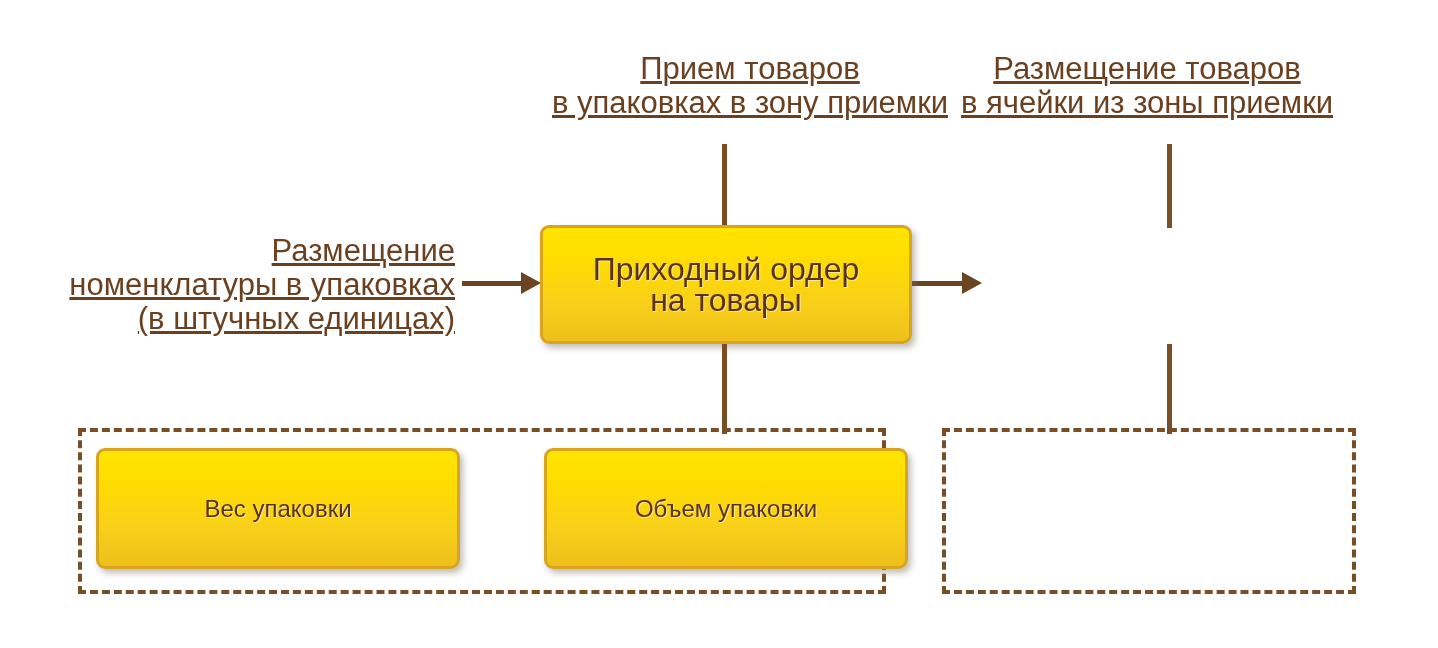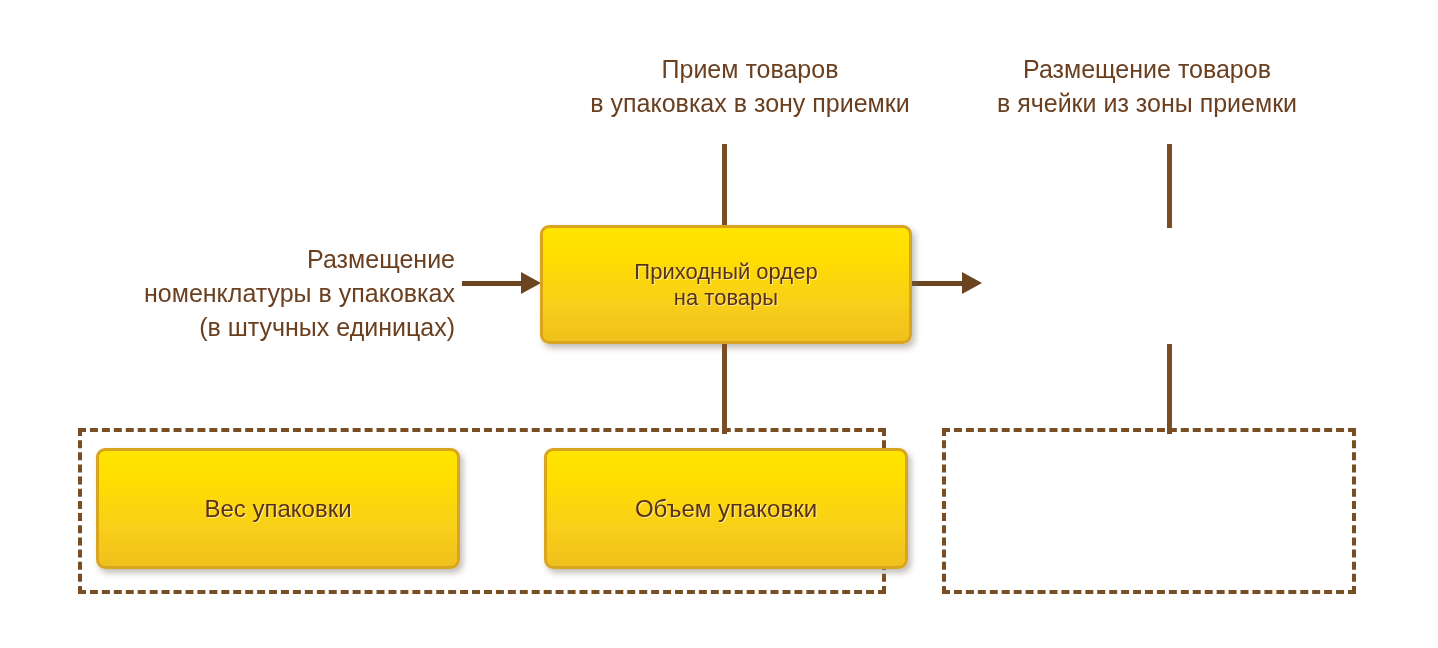--- a/index.html
+++ b/index.html
@@ -17,25 +17,26 @@
     position: relative;
     width: 1438px;
     height: 648px;
     background: #ffffff;
   }
 
   
   .caption {
     position: absolute;
     color: #6B4020;
-    font-size: 25px;
+    font-size: 31px;
     line-height: 34px;
     text-align: center;
     white-space: pre-line;
     letter-spacing: 0px;
+    text-decoration: underline;
   }
   .caption.right-al { text-align: right; }
 
   
   .vline {
     position: absolute;
     width: 5px;
     background: #7A4E25;
   }
   .hline {
@@ -60,22 +61,22 @@
     border-radius: 9px;
     background: linear-gradient(to bottom, #FFE500 0%, #FFDD00 26%, #F8CF1A 68%, #EFC01C 100%);
     box-shadow: 3px 4px 6px rgba(120,110,95,0.45);
     display: flex;
     align-items: center;
     justify-content: center;
     text-align: center;
   }
   .ybox .ytext {
     color: #5A3210;
-    font-size: 22px;
-    line-height: 26px;
+    font-size: 32px;
+    line-height: 31px;
     white-space: pre-line;
     text-shadow: 1px 1px 0 rgba(255,255,255,0.55);
   }
   .ybox.small .ytext { font-size: 24px; line-height: 32px; }
 
   
   .dashgroup {
     position: absolute;
     box-sizing: border-box;
     border: 4px dashed #7A4E25;
@@ -86,21 +87,21 @@
 <body>
 
 <div id="stage">
 
   <div class="caption" style="left:500px; top:52px; width:500px;">Прием товаров
 в упаковках в зону приемки</div>
 
   <div class="caption" style="left:912px; top:52px; width:470px;">Размещение товаров
 в ячейки из зоны приемки</div>
 
-  <div class="caption right-al" style="left:30px; top:242px; width:425px;">Размещение
+  <div class="caption right-al" style="left:30px; top:234px; width:425px;">Размещение
 номенклатуры в упаковках
 (в штучных единицах)</div>
 
   <div class="vline" style="left:722px; top:144px; height:84px;"></div>
   <div class="vline" style="left:1167px; top:144px; height:84px;"></div>
 
   <div class="hline" style="left:462px; top:281px; width:64px;"></div>
   <div class="arrowhead" style="left:521px; top:272px;"></div>
 
   <div class="hline" style="left:912px; top:281px; width:56px;"></div>

